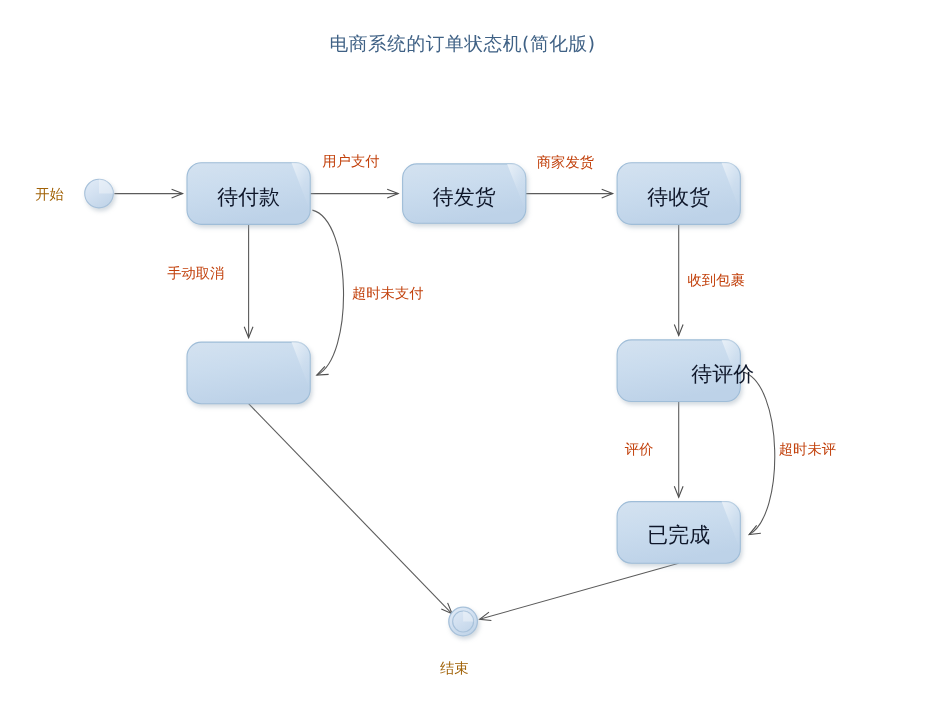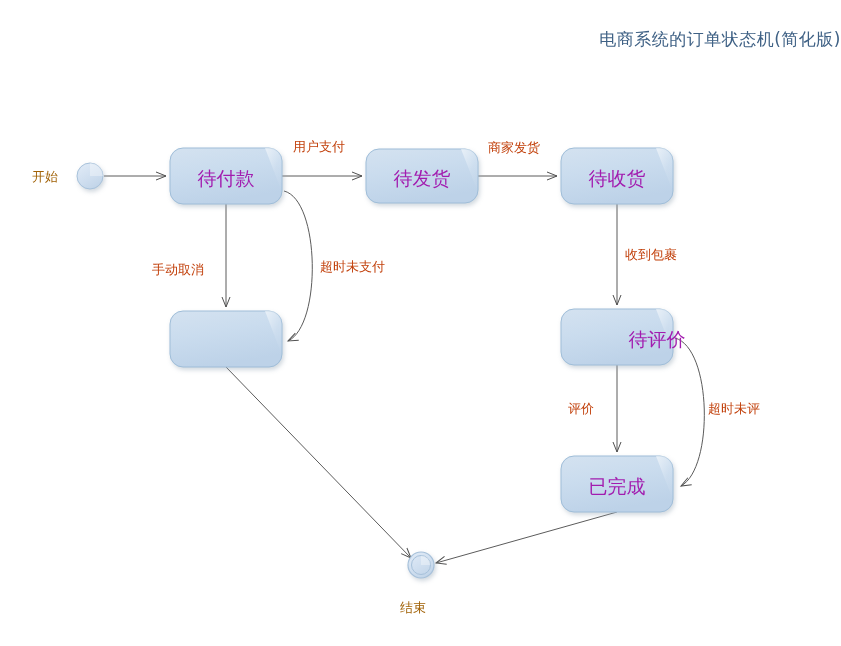--- a/index.html
+++ b/index.html
@@ -25,30 +25,30 @@
     left: 0; top: 0;
     width: 841px;
     height: 646px;
     display: block;
   }
   .diagram-title {
     position: absolute;
     left: 0;
     top: 28px;
     width: 841px;
-    text-align: right;
+    text-align: center;
     font-size: 17px;
     color: #3f6185;
     letter-spacing: 0.5px;
     font-family: "DejaVu Sans", "Liberation Sans", sans-serif;
   }
   .node-label {
     position: absolute;
     font-size: 19px;
-    color: #a21caf;
+    color: #0f172a;
     white-space: nowrap;
     text-align: center;
     font-family: "DejaVu Sans", "Liberation Sans", sans-serif;
   }
   .edge-label {
     position: absolute;
     font-size: 13px;
     color: #c2410c;
     white-space: nowrap;
     font-family: "DejaVu Sans", "Liberation Sans", sans-serif;
@@ -165,19 +165,19 @@
   <div class="node-label" style="left:366px; top:166px; width:112px;">待发货</div>
   <div class="node-label" style="left:561px; top:166px; width:112px;">待收货</div>
   <div class="node-label" style="left:561px; top:327px; width:112px;margin-left:40px;">待评价</div>
   <div class="node-label" style="left:561px; top:474px; width:112px;">已完成</div>
 
   <div class="terminal-label" style="left:32px; top:168px;">开始</div>
   <div class="terminal-label" style="left:0px; top:599px; width:722px; text-align:left; padding-left:400px; box-sizing:border-box;">结束</div>
 
   <div class="edge-label" style="left:293px; top:138px;">用户支付</div>
   <div class="edge-label" style="left:488px; top:139px;">商家发货</div>
-  <div class="edge-label" style="left:152px; top:261px;">手动取消</div>
+  <div class="edge-label" style="left:152px; top:240px;">手动取消</div>
   <div class="edge-label" style="left:320px; top:258px;">超时未支付</div>
   <div class="edge-label" style="left:625px; top:246px;">收到包裹</div>
   <div class="edge-label" style="left:568px; top:400px;">评价</div>
   <div class="edge-label" style="left:708px; top:400px;">超时未评</div>
 
 </div>
 
 </body></html>

